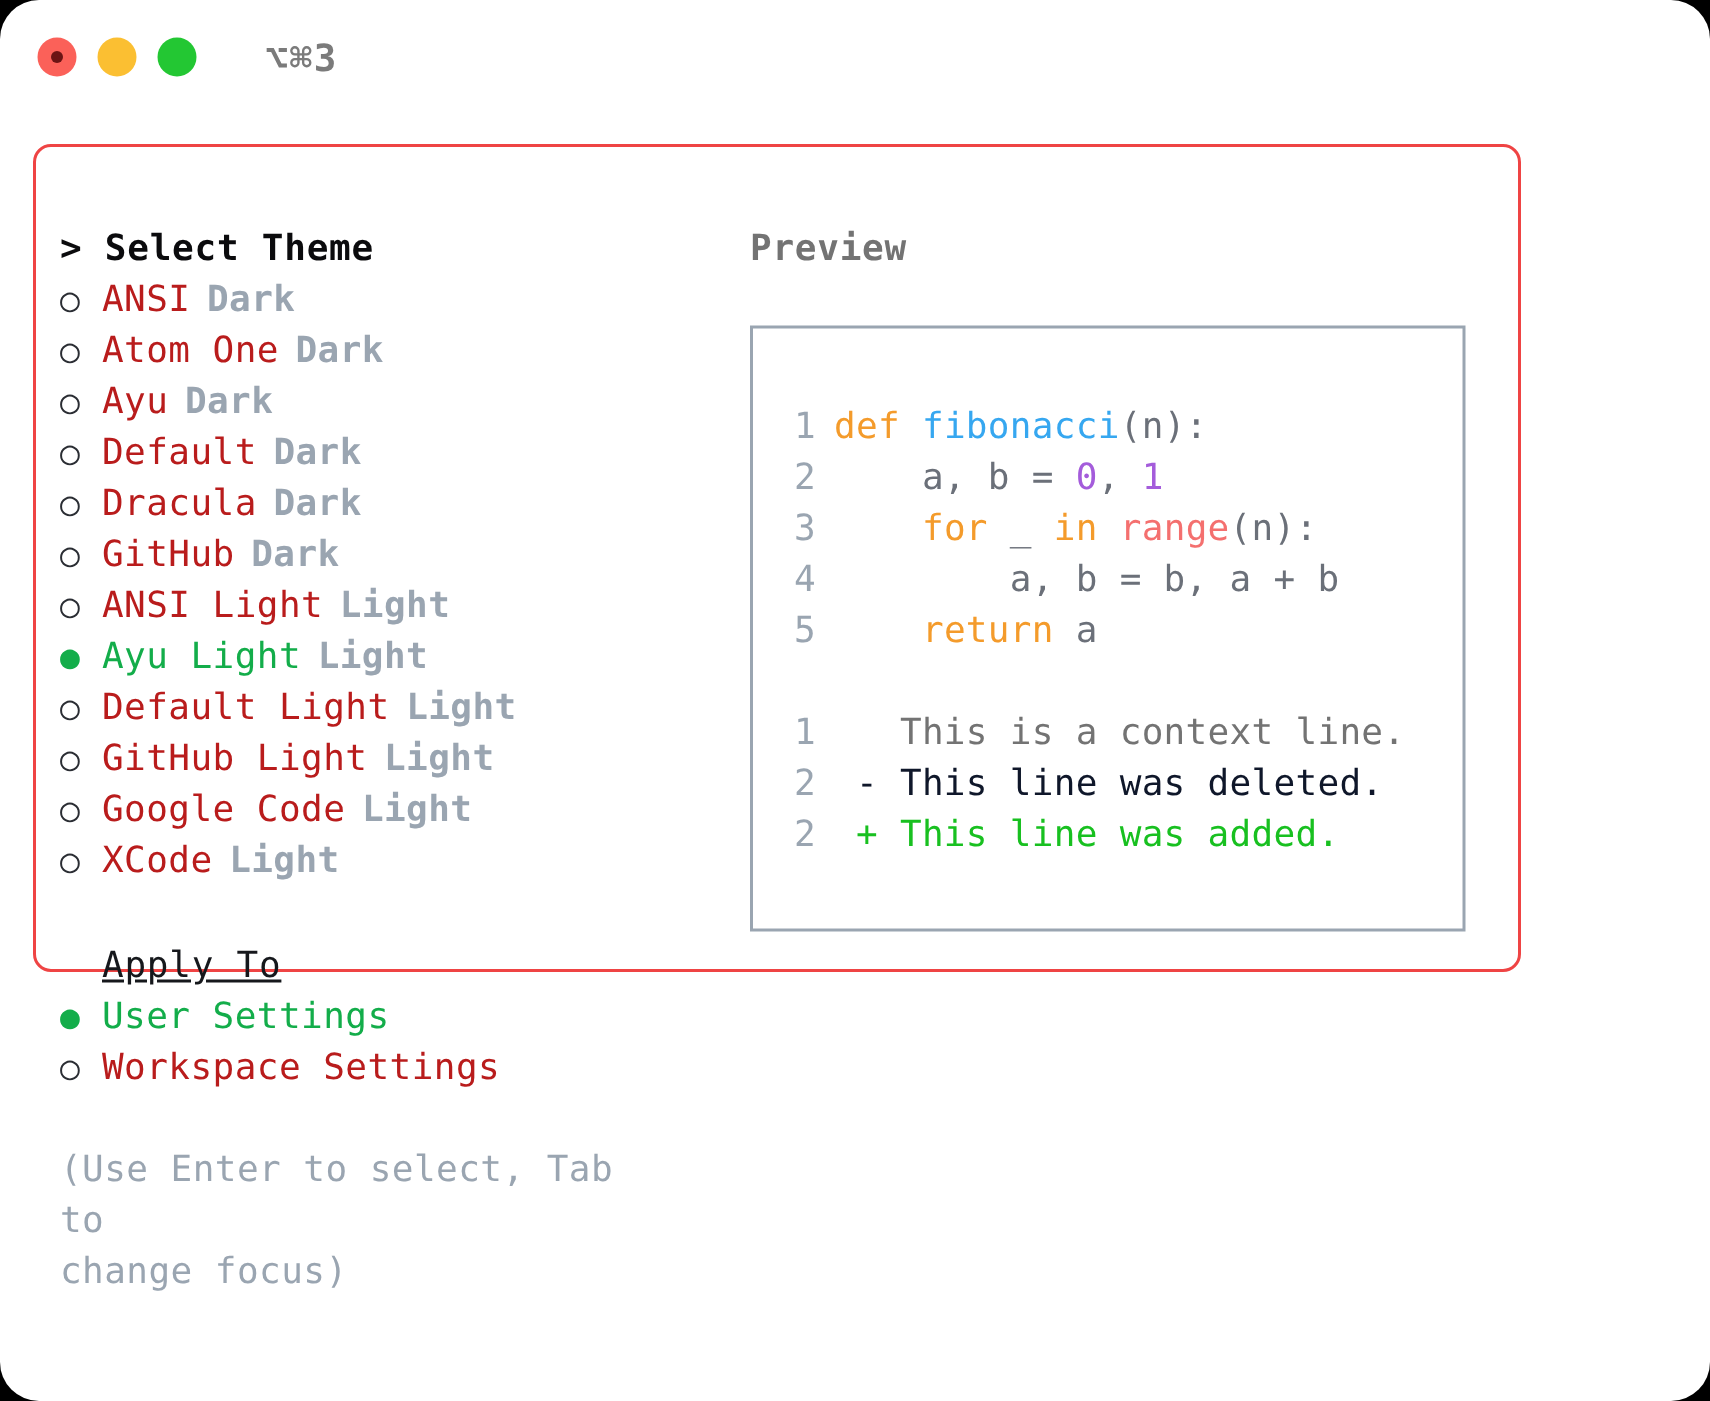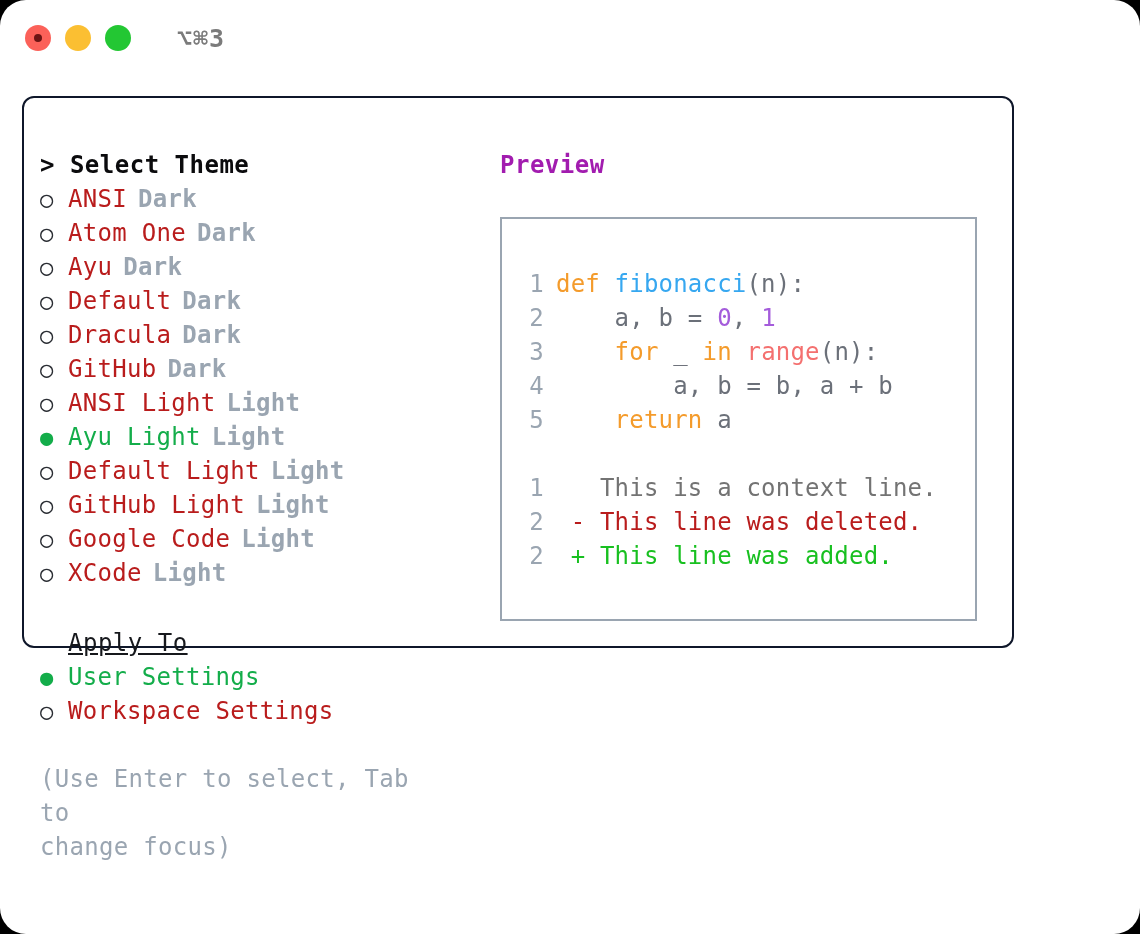--- a/index.html
+++ b/index.html
@@ -51,21 +51,21 @@
     color: #7b7b7b;
     letter-spacing: 1px;
     line-height: 1;
   }
 
   
   .panel {
     position: absolute;
     left: 22px; top: 96px;
     width: 992px; height: 552px;
-    border: 2px solid #0f172a;
+    border: 2px solid #ef4444;
     border-radius: 12px;
     background: #ffffff;
   }
   .panel-inner {
     position: relative;
     width: 100%; height: 100%;
     display: flex;
   }
 
   
@@ -124,21 +124,21 @@
 
   
   .right-col {
     flex: 1;
     padding: 50px 0 0 6px;
     position: relative;
   }
   .preview-head {
     font-size: 24px;
     font-weight: bold;
-    color: #a21caf;
+    color: #737373;
     letter-spacing: 0.5px;
     line-height: 34px;
   }
   .preview-box {
     margin-top: 35px;
     width: 477px;
     height: 404px;
     border: 2px solid #9aa5b1;
     background: #ffffff;
     padding: 48px 0 0 0;
@@ -161,21 +161,21 @@
   .ccode { padding-left: 12px; }
   .blank-line { height: 34px; }
 
   
   .t-kw   { color: #f49b2b; }
   .t-fn   { color: #36a7f0; }
   .t-plain{ color: #6b7079; }
   .t-num  { color: #a45cdb; }
   .t-bi   { color: #f4706f; }
   .t-ctx  { color: #737373; }
-  .t-del  { color: #b91c1c; }
+  .t-del  { color: #0f172a; }
   .t-add  { color: #18c020; }
 </style>
 </head>
 <body>
 
 <div class="window">
 
   <div class="titlebar">
     <div class="dots">
       <span class="dot red">

